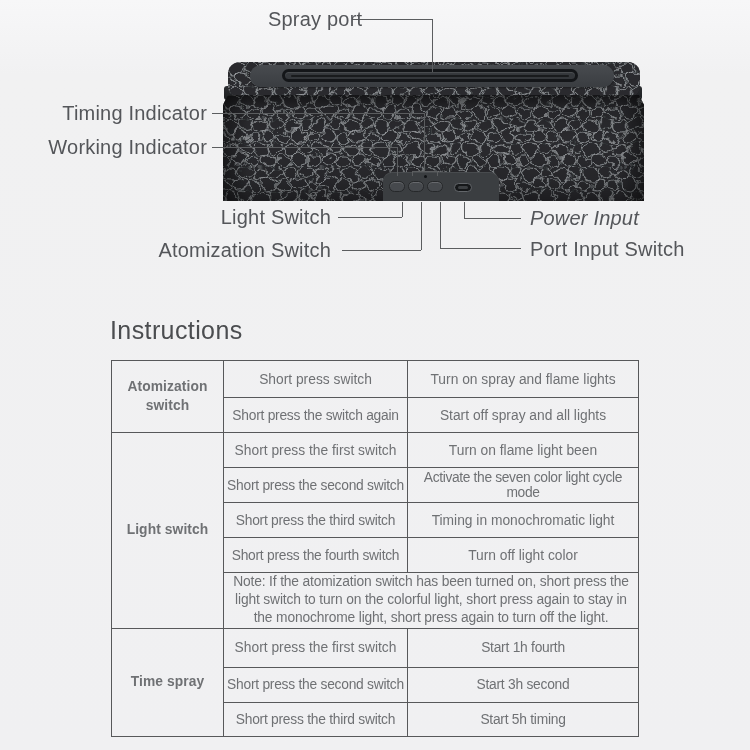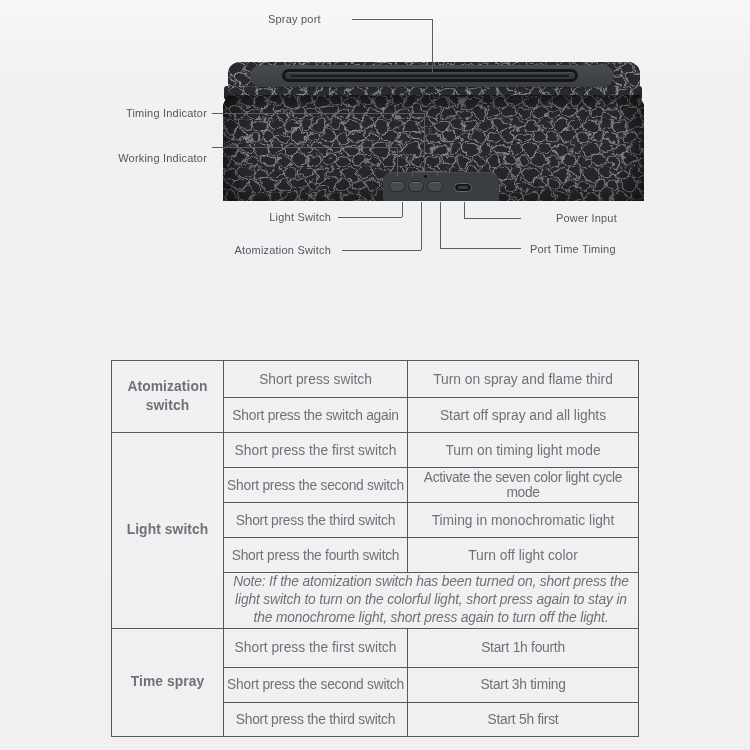--- a/index.html
+++ b/index.html
@@ -61,21 +61,21 @@
   .dev-usb{
     left:454px;top:183px;width:18px;height:9px;border-radius:4.5px;box-sizing:border-box;
     background:#16181a;border:1px solid #63666a;
   }
   .dev-usb-bar{left:458px;top:186px;width:10px;height:3px;border-radius:1.5px;background:#3c3f42;}
   .dev-led{left:424px;top:175px;width:3px;height:3px;border-radius:50%;background:#101214;}
   
   .line{position:absolute;background:#5b5d5f;}
   .lh{height:1px;} .lv{width:1px;}
   .lbl{
-    position:absolute;font-size:11px;line-height:16px;color:#54565a;
+    position:absolute;font-size:20px;line-height:16px;color:#54565a;
     letter-spacing:.2px;white-space:nowrap;font-weight:500;
   }
   .lbl.r{text-align:right;}
   
   .title{
     position:absolute;left:110px;top:316px;font-size:25px;line-height:28px;
     color:#4b4d50;letter-spacing:.4px;font-weight:500;
   }
   table.instr{
     position:absolute;left:111px;top:360px;width:527px;
@@ -86,21 +86,21 @@
     color:#6f7174;font-size:13.8px;padding:0 2px;overflow:hidden;
   }
   td.cat{
     text-align:left;padding-left:12px;font-weight:bold;font-size:15px;
     color:#4e5154;line-height:1.35;letter-spacing:.1px;
   }
   td.sm{font-size:12.6px;letter-spacing:-.25px;}
   td.xs{font-size:11.2px;letter-spacing:-.35px;}
   td.note{
     text-align:left;font-size:11.4px;line-height:1.32;letter-spacing:-.15px;
-    padding:5px 9px;color:#6f7174;font-style:italic;
+    padding:5px 9px;color:#6f7174;
   }
 </style>
 </head>
 <body>
 
 <div class="stage">
 
   <svg width="0" height="0" style="position:absolute" aria-hidden="true">
     <defs>
       <pattern id="stones" width="30" height="24" patternUnits="userSpaceOnUse">
@@ -166,47 +166,48 @@
   <div class="line lv" style="left:421px;top:202px;height:48px;"></div>
 
   <div class="line lv" style="left:464px;top:202px;height:16px;"></div>
   <div class="line lh" style="left:464px;top:218px;width:57px;"></div>
 
   <div class="line lv" style="left:440px;top:202px;height:46px;"></div>
   <div class="line lh" style="left:440px;top:248px;width:81px;"></div>
 
   <div class="lbl" style="left:268px;top:11px;">Spray port</div>
   <div class="lbl r" style="right:543px;top:105px;">Timing Indicator</div>
-  <div class="lbl r" style="right:543px;top:139px;margin-top:11px;">Working Indicator</div>
+  <div class="lbl r" style="right:543px;top:139px;">Working Indicator</div>
   <div class="lbl r" style="right:419px;top:209px;">Light Switch</div>
   <div class="lbl r" style="right:419px;top:242px;">Atomization Switch</div>
-  <div class="lbl" style="left:556px;top:210px;">Power Input</div>
-  <div class="lbl" style="left:530px;top:241px;">Port Time Timing</div>
-
+  <div class="lbl" style="left:530px;top:210px;font-style:italic;">Power Input</div>
+  <div class="lbl" style="left:530px;top:241px;">Port Input Switch</div>
+
+  <div class="title">Instructions</div>
 
   <table class="instr">
     <colgroup>
         <col style="width:112px">
         <col style="width:184px">
         <col style="width:231px">
       </colgroup>
     <tbody>
         <tr style="height:37px">
       <td class="cat" rowspan="2">Atomization switch</td>
       <td>Short press switch</td>
-      <td>Turn on spray and flame third</td>
+      <td>Turn on spray and flame lights</td>
     </tr>
     <tr style="height:35px">
       <td class="sm">Short press the switch again</td>
       <td>Start off spray and all lights</td>
     </tr>
     <tr style="height:35px">
       <td class="cat" rowspan="5">Light switch</td>
       <td>Short press the first switch</td>
-      <td>Turn on timing light mode</td>
+      <td>Turn on flame light been</td>
     </tr>
     <tr style="height:35px">
       <td class="sm">Short press the second switch</td>
       <td class="xs">Activate the seven color light cycle mode</td>
     </tr>
     <tr style="height:35px">
       <td class="sm">Short press the third switch</td>
       <td>Timing in monochromatic light</td>
     </tr>
     <tr style="height:35px">
@@ -216,22 +217,22 @@
     <tr style="height:51px">
       <td class="note" colspan="2">Note: If the atomization switch has been turned on, short press the light switch to turn on the colorful light, short press again to stay in the monochrome light, short press again to turn off the light.</td>
     </tr>
     <tr style="height:39px">
       <td class="cat" rowspan="3">Time spray</td>
       <td>Short press the first switch</td>
       <td class="sm">Start 1h fourth</td>
     </tr>
     <tr style="height:35px">
       <td class="sm">Short press the second switch</td>
-      <td class="sm">Start 3h timing</td>
+      <td class="sm">Start 3h second</td>
     </tr>
     <tr style="height:34px">
       <td class="sm">Short press the third switch</td>
-      <td class="sm">Start 5h first</td>
+      <td class="sm">Start 5h timing</td>
     </tr>
   </tbody>
     </table>
 
 </div>
 
 </body></html>

